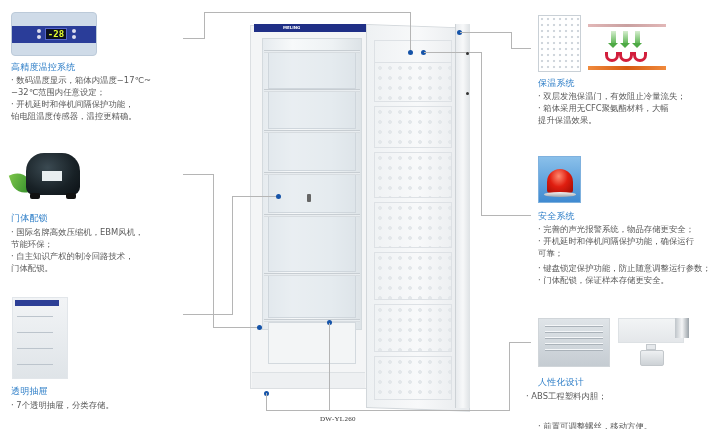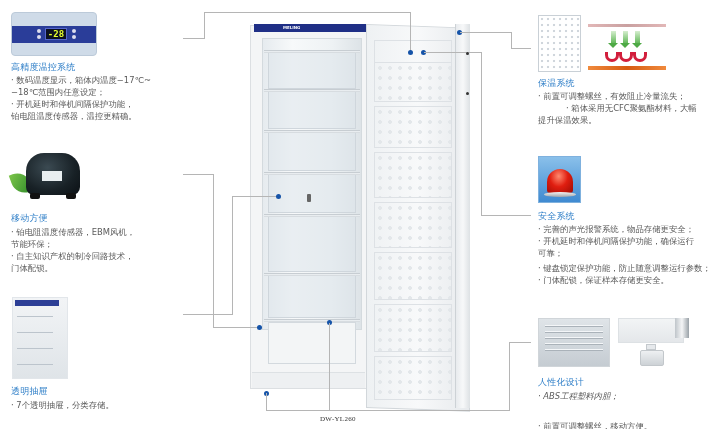--- a/index.html
+++ b/index.html
@@ -75,32 +75,32 @@
   <div class="panel-band">
     <div class="panel-btn" style="left:25px;top:3px;"></div>
     <div class="panel-btn" style="left:25px;top:9px;"></div>
     <div class="panel-display">-28</div>
     <div class="panel-btn" style="left:60px;top:3px;"></div>
     <div class="panel-btn" style="left:60px;top:9px;"></div>
   </div>
 </div>
 <div class="feature-title" style="left:11px;top:61px;">高精度温控系统</div>
 <div class="feature-line" style="left:11px;top:74px;">· 数码温度显示，箱体内温度−17℃~</div>
-<div class="feature-line" style="left:11px;top:86px;">  −18℃范围内任意设定；</div>
+<div class="feature-line" style="left:11px;top:86px;">  −32℃范围内任意设定；</div>
 <div class="feature-line" style="left:11px;top:98px;">· 开机延时和停机间隔保护功能，</div>
 <div class="feature-line" style="left:11px;top:110px;text-align:center;">  铂电阻温度传感器，温控更精确。</div>
 
 <div class="leaf"></div>
 <div class="compressor">
   <div class="comp-label"></div>
   <div class="comp-foot" style="left:4px;"></div>
   <div class="comp-foot" style="right:4px;"></div>
 </div>
-<div class="feature-title" style="left:11px;top:212px;">移动方便</div>
-<div class="feature-line" style="left:11px;top:226px;">· 铂电阻温度传感器，EBM风机，</div>
+<div class="feature-title" style="left:11px;top:212px;">门体配锁</div>
+<div class="feature-line" style="left:11px;top:226px;">· 国际名牌高效压缩机，EBM风机，</div>
 <div class="feature-line" style="left:11px;top:238px;">  节能环保；</div>
 <div class="feature-line" style="left:11px;top:250px;">· 自主知识产权的制冷回路技术，</div>
 <div class="feature-line" style="left:11px;top:262px;">  门体配锁。</div>
 
 <div class="drawer-thumb">
   <div class="hdr"></div>
   <div class="sh" style="top:18px;"></div>
   <div class="sh" style="top:34px;"></div>
   <div class="sh" style="top:50px;"></div>
   <div class="sh" style="top:66px;"></div>
@@ -185,22 +185,22 @@
 <div class="insul-top"></div>
 <div class="arrow-g" style="left:611px;"></div>
 <div class="arrow-g" style="left:623px;"></div>
 <div class="arrow-g" style="left:635px;"></div>
 <div class="wave" style="left:605px;"></div>
 <div class="wave" style="left:619px;"></div>
 <div class="wave" style="left:633px;"></div>
 <div class="insul-bot"></div>
 
 <div class="feature-title" style="left:538px;top:77px;">保温系统</div>
-<div class="feature-line" style="left:538px;top:90px;">· 前置可调整螺丝，有效阻止冷量流失；</div>
-<div class="feature-line" style="left:538px;top:102px;margin-left:28px;">· 箱体采用无CFC聚氨酯材料，大幅</div>
+<div class="feature-line" style="left:538px;top:90px;">· 双层发泡保温门，有效阻止冷量流失；</div>
+<div class="feature-line" style="left:538px;top:102px;">· 箱体采用无CFC聚氨酯材料，大幅</div>
 <div class="feature-line" style="left:538px;top:114px;">  提升保温效果。</div>
 
 <div class="alarm-thumb">
   <div class="alarm-dome"></div>
   <div class="alarm-base"></div>
 </div>
 <div class="feature-title" style="left:538px;top:210px;">安全系统</div>
 <div class="feature-line" style="left:538px;top:223px;">· 完善的声光报警系统，物品存储更安全；</div>
 <div class="feature-line" style="left:538px;top:235px;text-align:right;">· 开机延时和停机间隔保护功能，确保运行</div>
 <div class="feature-line" style="left:538px;top:247px;">  可靠；</div>
@@ -214,14 +214,14 @@
   <div class="rib" style="top:24px;"></div>
   <div class="rib" style="top:30px;"></div>
 </div>
 <div class="foot-thumb"></div>
 <div class="foot-cab"></div>
 <div class="foot-hinge"></div>
 <div class="foot-nut"></div>
 <div class="foot-pad"></div>
 
 <div class="feature-title" style="left:538px;top:376px;">人性化设计</div>
-<div class="feature-line" style="left:538px;top:390px;font-style:italic;">· ABS工程塑料内胆；</div>
+<div class="feature-line" style="left:526px;top:390px;">· ABS工程塑料内胆；</div>
 <div class="feature-line" style="left:538px;top:420px;">· 前置可调整螺丝，移动方便。</div>
 
 </body></html>

